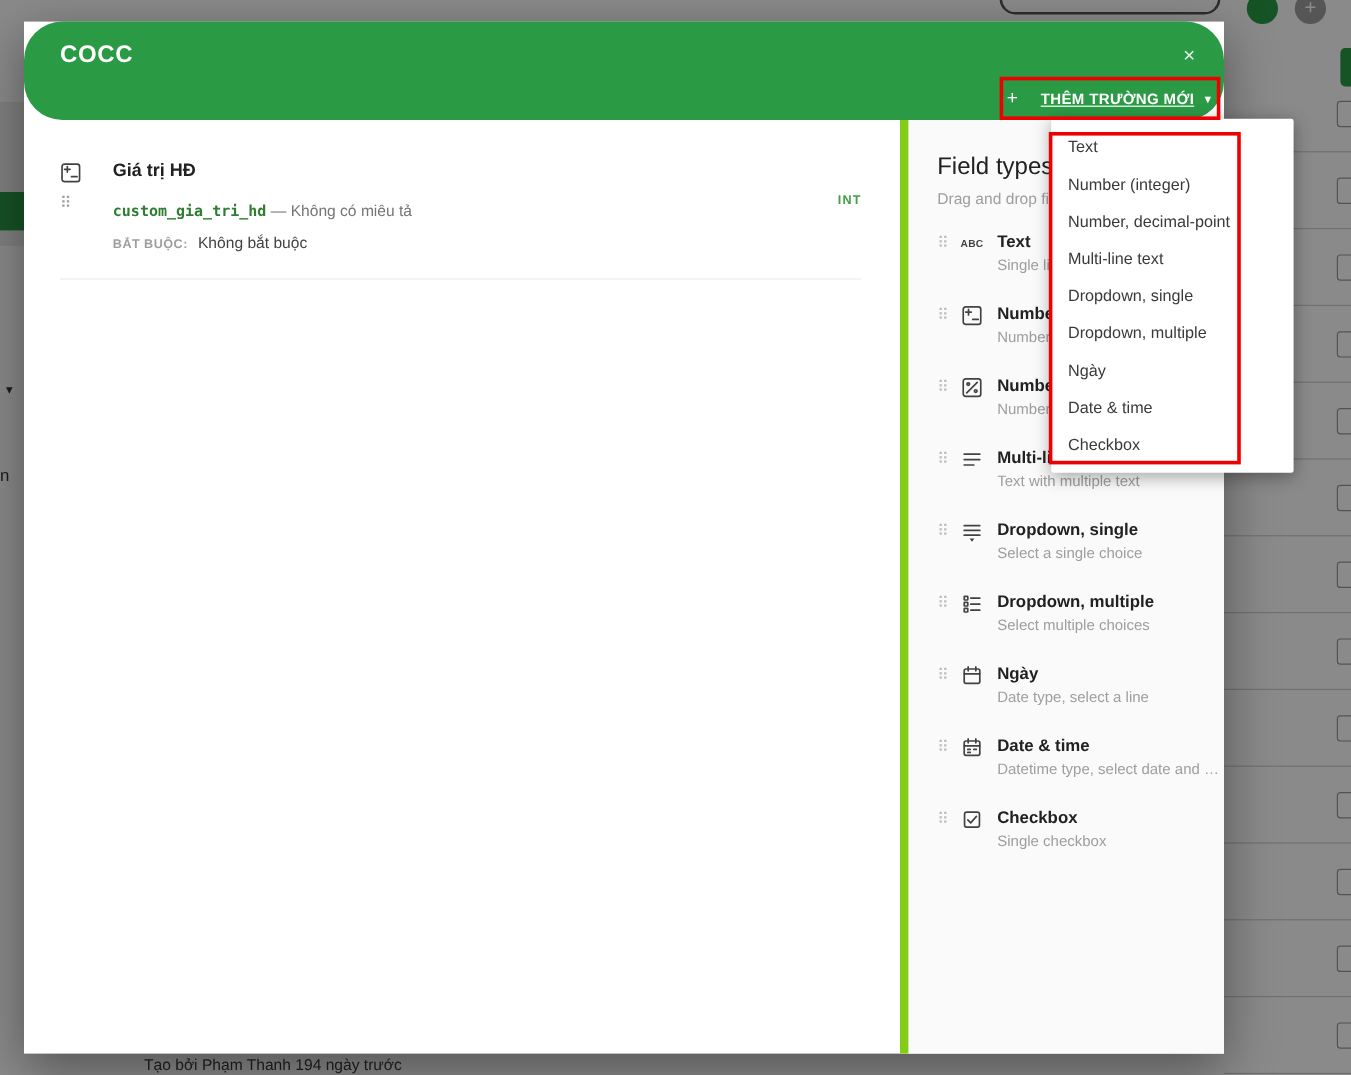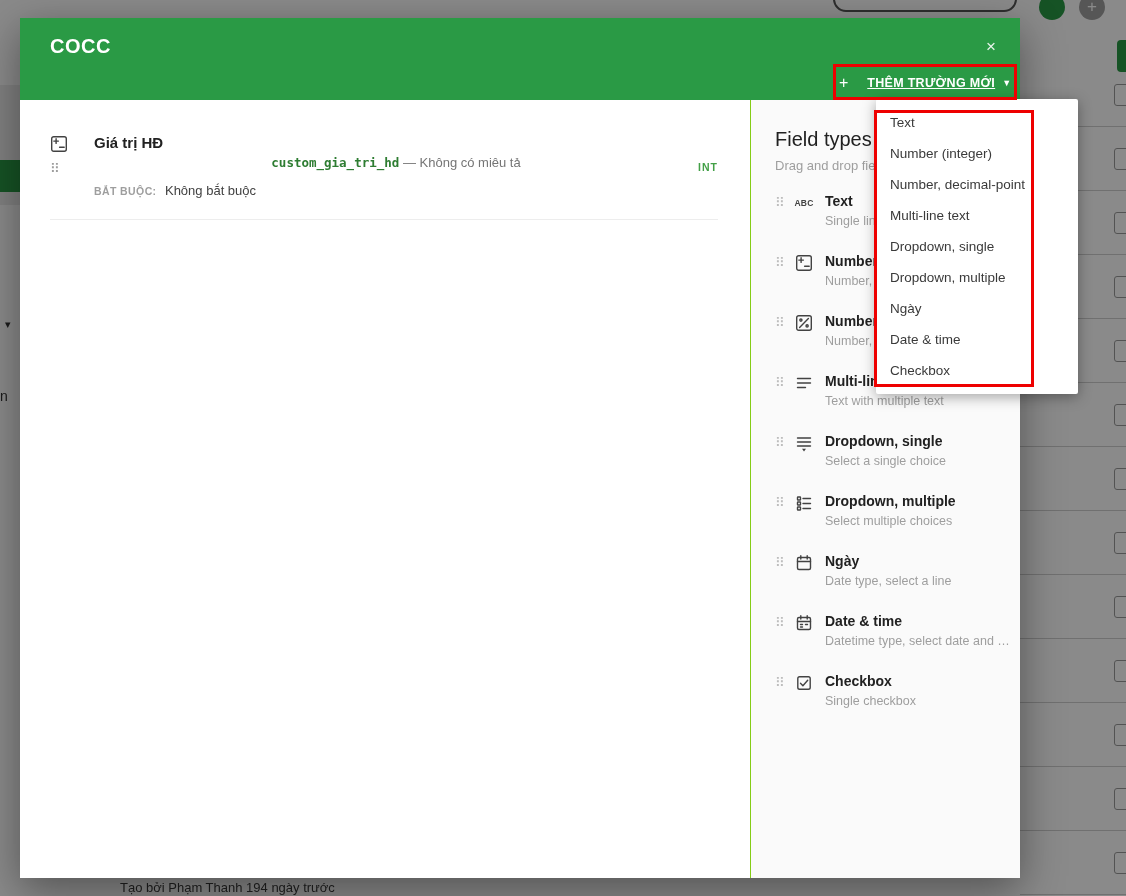--- a/index.html
+++ b/index.html
@@ -18,46 +18,46 @@
   .bg-sidebar { position:absolute; left:0; top:85px; width:20px; height:120px; background:#ededed; }
   .bg-side-green { position:absolute; left:0; top:160px; width:20px; height:32px; background:#2a9a45; }
   .bg-caret { position:absolute; left:5px; top:318px; font-size:11px; color:#333; }
   .bg-frag { position:absolute; left:0; top:388px; font-size:14px; color:#333; }
   .bg-created { position:absolute; left:120px; top:880px; font-size:13px; color:#3c3c3c; }
 
   .overlay { position:absolute; inset:0; background:rgba(0,0,0,0.46); z-index:5; }
 
   
   .modal { position:absolute; left:20px; top:18px; width:1000px; height:860px; background:#fff; z-index:10; box-shadow:0 12px 40px rgba(0,0,0,0.4); }
-  .modal-header { position:relative; height:82px; background:#2a9a45; }
+  .modal-header { position:relative; height:82px; background:#2a9a45;border-radius:32px; }
   .modal-title { position:absolute; left:30px; top:17px; color:#fff; font-size:20px; font-weight:700; letter-spacing:0.5px; }
   .modal-close { position:absolute; right:24px; top:20px; color:rgba(255,255,255,0.9); font-size:17px; line-height:1; cursor:pointer; }
   .tabs { position:absolute; left:30px; bottom:0; display:flex; gap:30px; }
   .tab { padding:6px 1px 11px; font-size:13.5px; font-weight:700; color:rgba(255,255,255,0.72); cursor:pointer; }
   .tab.active { color:#fff; box-shadow:inset 0 -3px 0 #fff; }
   .add-field-btn { position:absolute; left:816px; top:50px; width:178px; height:30px; display:flex; align-items:center; justify-content:center; gap:7px; color:#fff; cursor:pointer; }
   .add-plus { font-size:16px; }
   .add-label { font-size:12.5px; font-weight:700; text-decoration:underline; letter-spacing:0.3px; white-space:nowrap;margin-left:12px; }
   .add-caret { font-size:9px; }
 
   .modal-body { display:flex; height:778px; }
   .fields-list { flex:1; padding:34px 32px 0 30px; }
   .field-row { display:grid; grid-template-columns:44px 1fr auto; padding-bottom:20px; border-bottom:1px solid #ededed; }
   .field-left { display:flex; flex-direction:column; gap:9px; align-items:flex-start; padding-top:1px; }
   .drag { color:#9e9e9e; font-size:13px; line-height:1; user-select:none; }
   .field-title { font-size:15px; font-weight:700; color:#212121; }
-  .field-codeline { margin-top:4px; font-size:13px; color:#757575;text-align:center; }
+  .field-codeline { margin-top:17px; font-size:13px; color:#757575; }
   .field-code { font-family:"DejaVu Sans Mono","Liberation Mono",monospace; color:#2e7d32; font-weight:700; font-size:12.5px; }
   .field-reqline { margin-top:11px; }
   .req-label { font-size:10.5px; color:#9e9e9e; letter-spacing:0.4px;font-weight:bold; }
   .req-value { font-size:13px; color:#424242; margin-left:4px;text-align:center; }
   .type-badge { font-size:10.5px; font-weight:700; color:#43a047; letter-spacing:1px; margin-top:27px; }
 
   
-  .types-panel { width:270px; background:#fafafa; border-left:1px solid #84cc16; padding:28px 0 0 24px; overflow:hidden; }
+  .types-panel { width:270px; background:#fafafa; border-left:7px solid #84cc16; padding:28px 0 0 24px; overflow:hidden; }
   .panel-title { font-size:20px; font-weight:400; color:#212121; }
   .panel-sub { margin-top:7px; font-size:13px; color:#9e9e9e; white-space:nowrap; }
   .type-list { margin-top:21px; }
   .type-row { display:flex; align-items:flex-start; height:60px; cursor:grab; }
   .type-row .drag { margin-top:2px; width:12px; color:#bdbdbd; flex:none; }
   .ticon { width:18px; height:18px; margin:0 12px 0 8px; flex:none; }
   .ticon.abc { font-size:8.5px; font-weight:700; color:#424242; display:flex; align-items:center; justify-content:center; letter-spacing:0.2px; }
   svg.icon { stroke:#424242; stroke-width:1.4; fill:none; stroke-linecap:round; stroke-linejoin:round; }
   .tname { font-size:14px; font-weight:700; color:#212121; line-height:1.1; }
   .tdesc { margin-top:5px; font-size:12.5px; color:#9e9e9e; max-width:186px; white-space:nowrap; overflow:hidden; text-overflow:ellipsis; }

